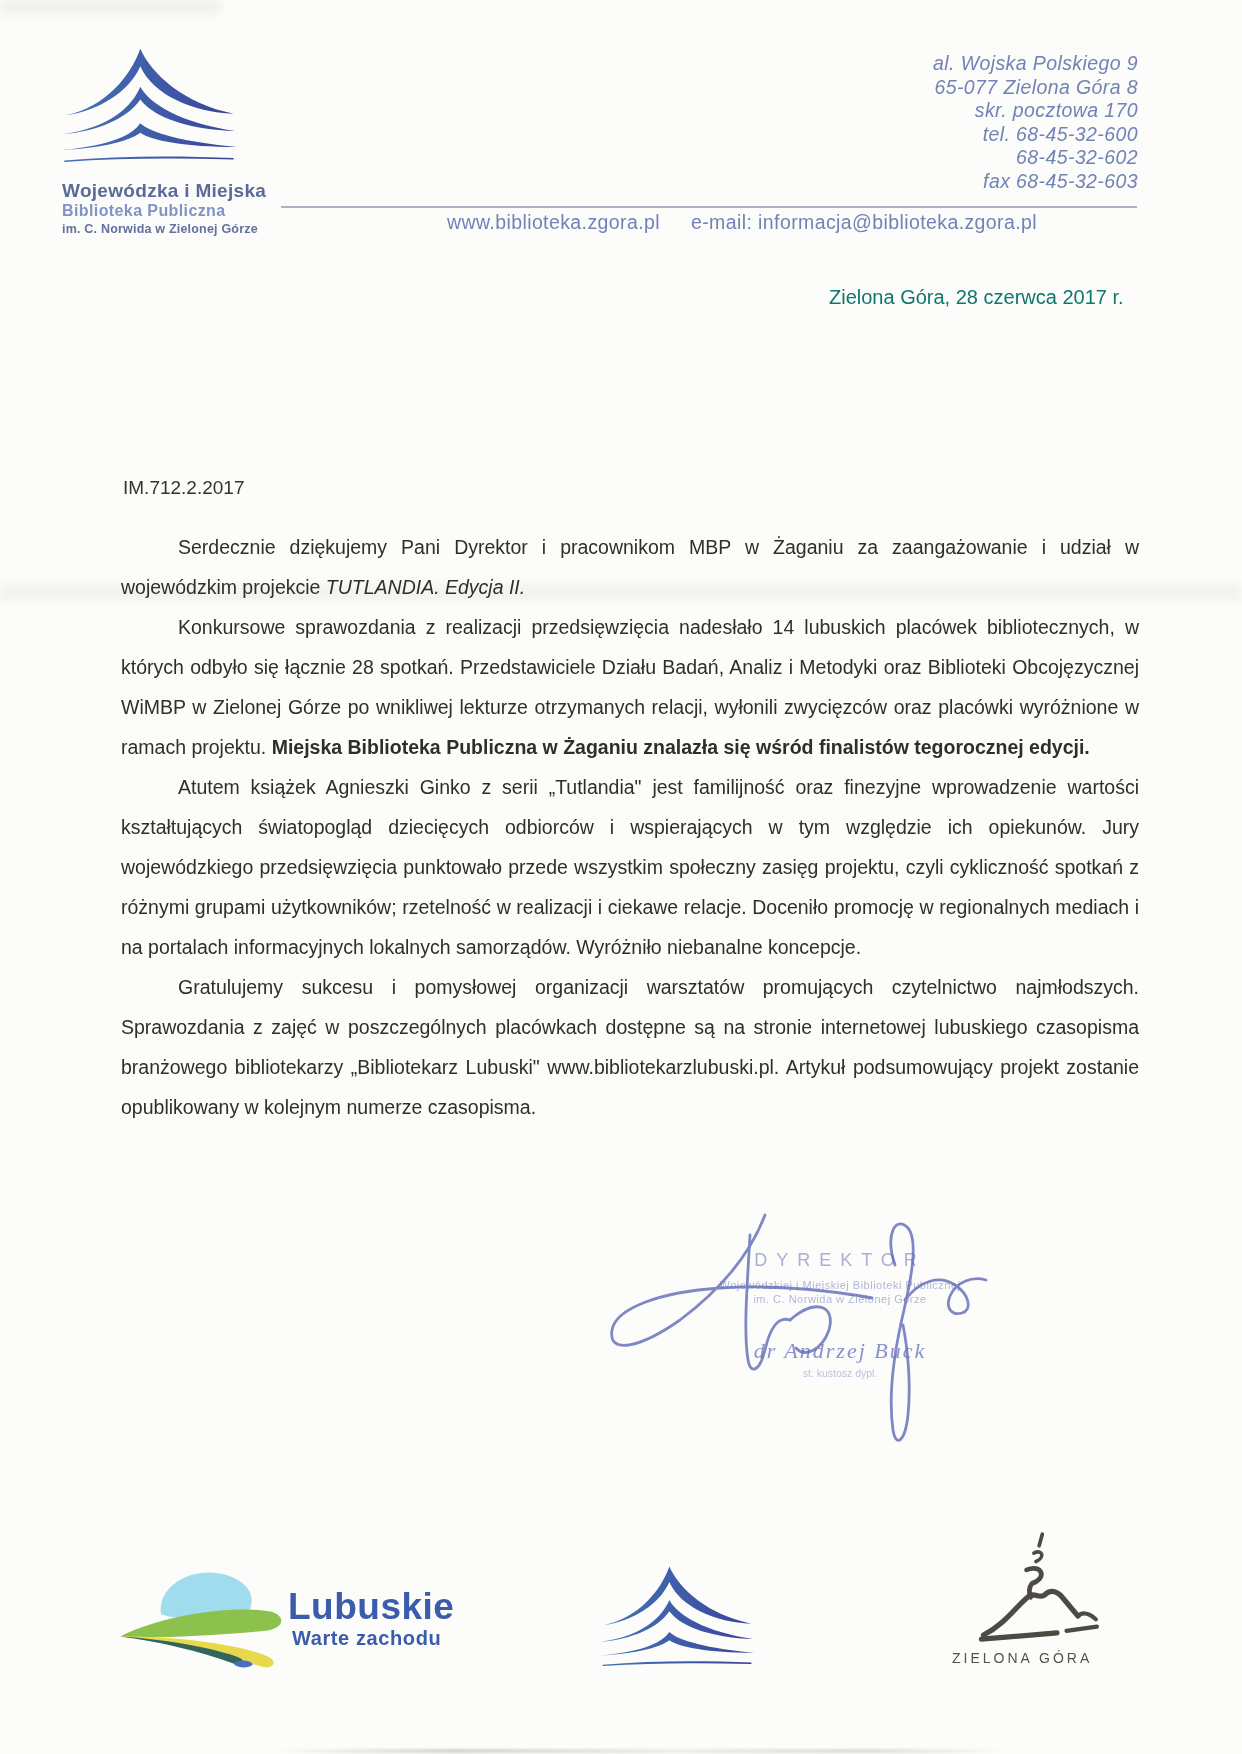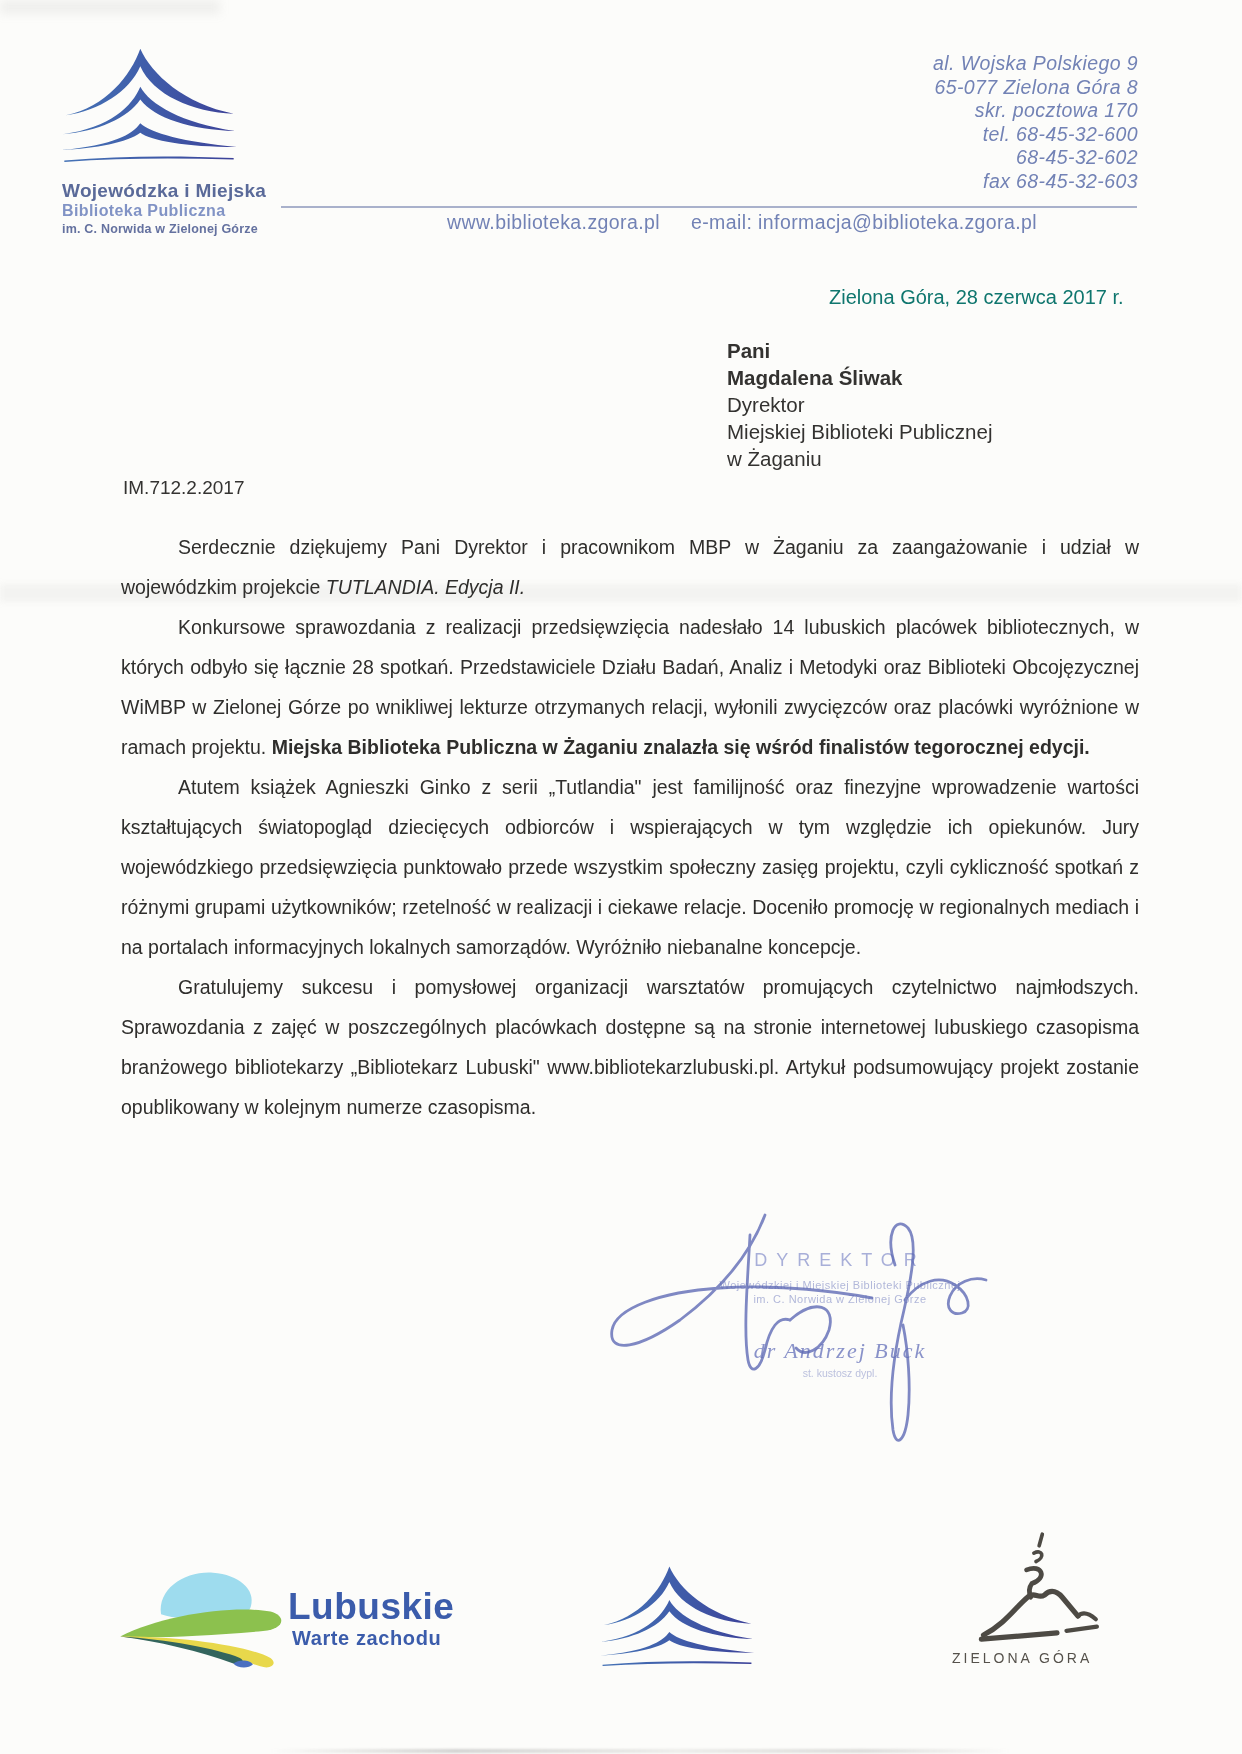--- a/index.html
+++ b/index.html
@@ -104,27 +104,20 @@
   </div>
 
   <div class="head-rule"></div>
   <div class="web-line">
     <span>www.biblioteka.zgora.pl</span>
     <span>e-mail: informacja@biblioteka.zgora.pl</span>
   </div>
 
   <div class="date-line">Zielona Góra, 28 czerwca 2017 r.</div>
 
-  <div class="recipient">
-    <div class="b">Pani</div>
-    <div class="b">Magdalena Śliwak</div>
-    <div>Dyrektor</div>
-    <div>Miejskiej Biblioteki Publicznej</div>
-    <div>w Żaganiu</div>
-  </div>
 
   <div class="reference">IM.712.2.2017</div>
 
   <div class="scan-band"></div>
 
   <div class="body-text">
     <p><span>Serdecznie dziękujemy Pani Dyrektor i pracownikom MBP w Żaganiu za zaangażowanie i udział w wojewódzkim projekcie </span><em>TUTLANDIA. Edycja II.</em></p>
     <p><span>Konkursowe sprawozdania z realizacji przedsięwzięcia nadesłało 14 lubuskich placówek bibliotecznych, w których odbyło się łącznie 28 spotkań. Przedstawiciele Działu Badań, Analiz i Metodyki oraz Biblioteki Obcojęzycznej WiMBP w Zielonej Górze po wnikliwej lekturze otrzymanych relacji, wyłonili zwycięzców oraz placówki wyróżnione w ramach projektu. </span><strong>Miejska Biblioteka Publiczna w Żaganiu znalazła się wśród finalistów tegorocznej edycji.</strong></p>
     <p>Atutem książek Agnieszki Ginko z serii „Tutlandia" jest familijność oraz finezyjne wprowadzenie wartości kształtujących światopogląd dziecięcych odbiorców i wspierających w tym względzie ich opiekunów. Jury wojewódzkiego przedsięwzięcia punktowało przede wszystkim społeczny zasięg projektu, czyli cykliczność spotkań z różnymi grupami użytkowników; rzetelność w realizacji i ciekawe relacje. Doceniło promocję w regionalnych mediach i na portalach informacyjnych lokalnych samorządów. Wyróżniło niebanalne koncepcje.</p>
     <p>Gratulujemy sukcesu i pomysłowej organizacji warsztatów promujących czytelnictwo najmłodszych. Sprawozdania z zajęć w poszczególnych placówkach dostępne są na stronie internetowej lubuskiego czasopisma branżowego bibliotekarzy „Bibliotekarz Lubuski" www.bibliotekarzlubuski.pl. Artykuł podsumowujący projekt zostanie opublikowany w kolejnym numerze czasopisma.</p>

